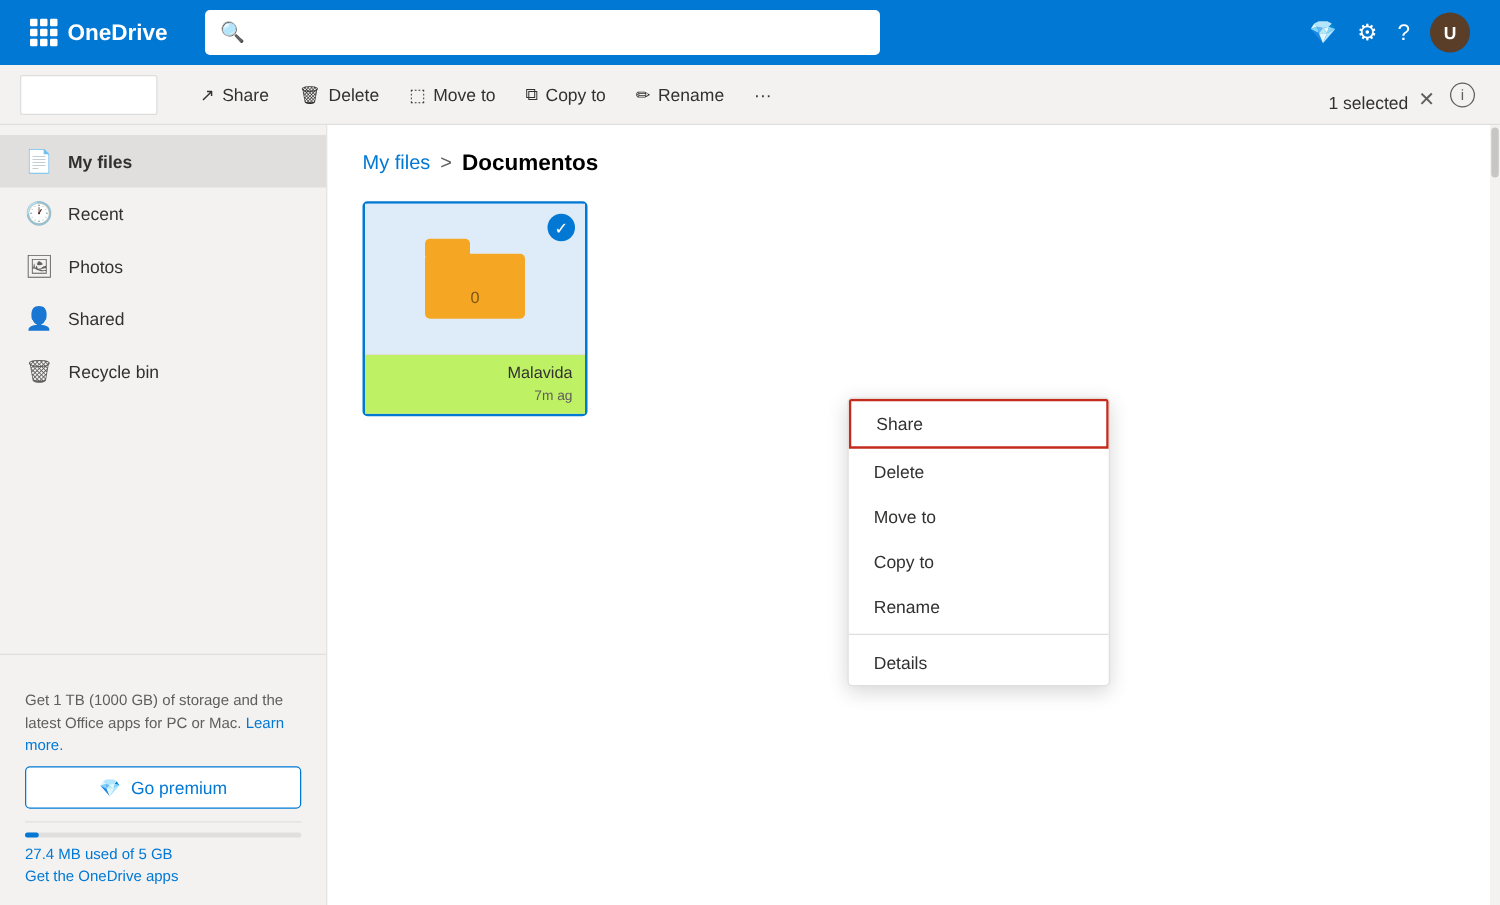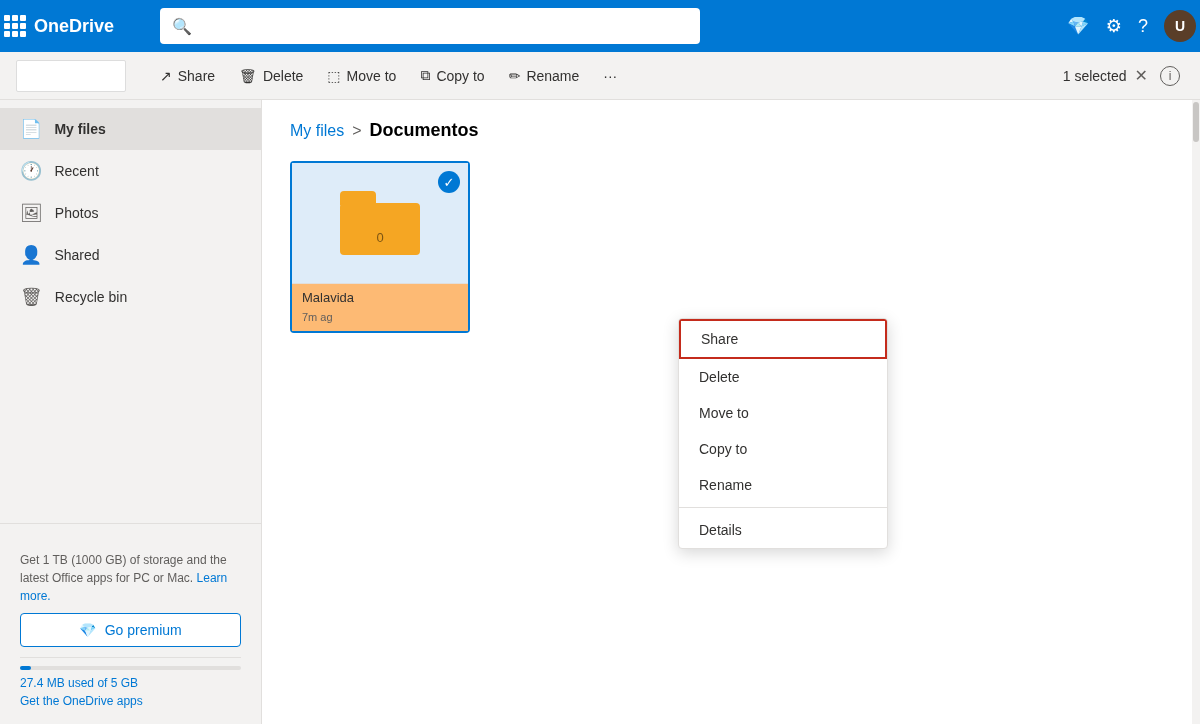--- a/index.html
+++ b/index.html
@@ -4,22 +4,22 @@
   <style>
     * { margin: 0; padding: 0; box-sizing: border-box; }
     body { font-family: 'Segoe UI', sans-serif; background: #fff; width: 1200px; height: 724px; overflow: hidden; }
 
     
     .topbar {
       background: #0078d4;
       height: 52px;
       display: flex;
       align-items: center;
-      padding: 0 4px;
-      gap: 16px;
+      padding: 0 24px;
+      gap: 0;
     }
     .topbar-logo {
       display: flex;
       align-items: center;
       gap: 8px;
       color: white;
       font-size: 18px;
       font-weight: 600;
       min-width: 140px;
     }
@@ -104,21 +104,21 @@
       cursor: pointer;
       border-radius: 4px;
       font-size: 14px;
       color: #323130;
       border: none;
       background: transparent;
     }
     .toolbar-right {
       margin-left: auto;
       display: flex;
-      align-items: center;
+      align-items: flex-end;
       gap: 8px;
       font-size: 14px;
       color: #323130;
     }
     .toolbar-close-btn {
       background: none;
       border: none;
       cursor: pointer;
       font-size: 16px;
       color: #605e5c;
@@ -321,22 +321,23 @@
       background: #0078d4;
       border-radius: 50%;
       display: flex;
       align-items: center;
       justify-content: center;
       color: white;
       font-size: 13px;
     }
     .file-card-info {
       padding: 6px 10px 8px;
-      background: #fdba74;
+      background: #bef264;
       border-top: 1px solid #e1dfdd;
+      text-align: right;
     }
     .file-name {
       font-size: 13px;
       color: #323130;
       font-weight: 500;
       white-space: nowrap;
       overflow: hidden;
       text-overflow: ellipsis;
     }
     .file-meta {

